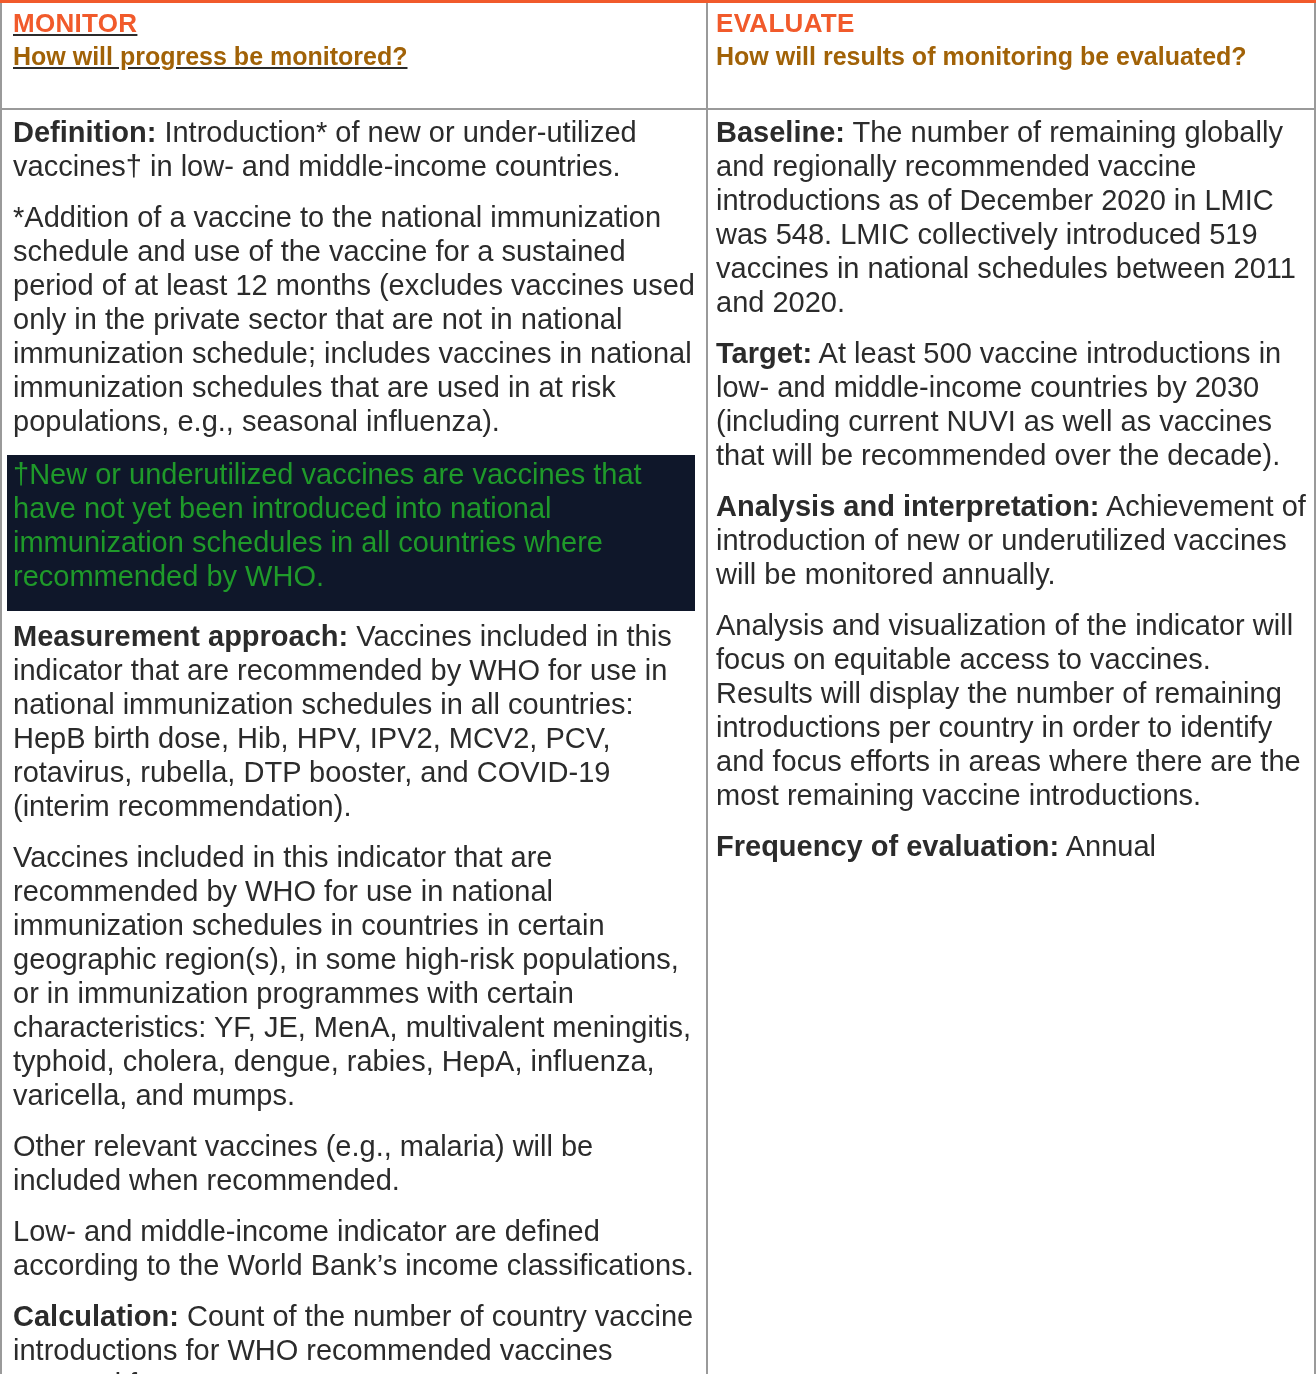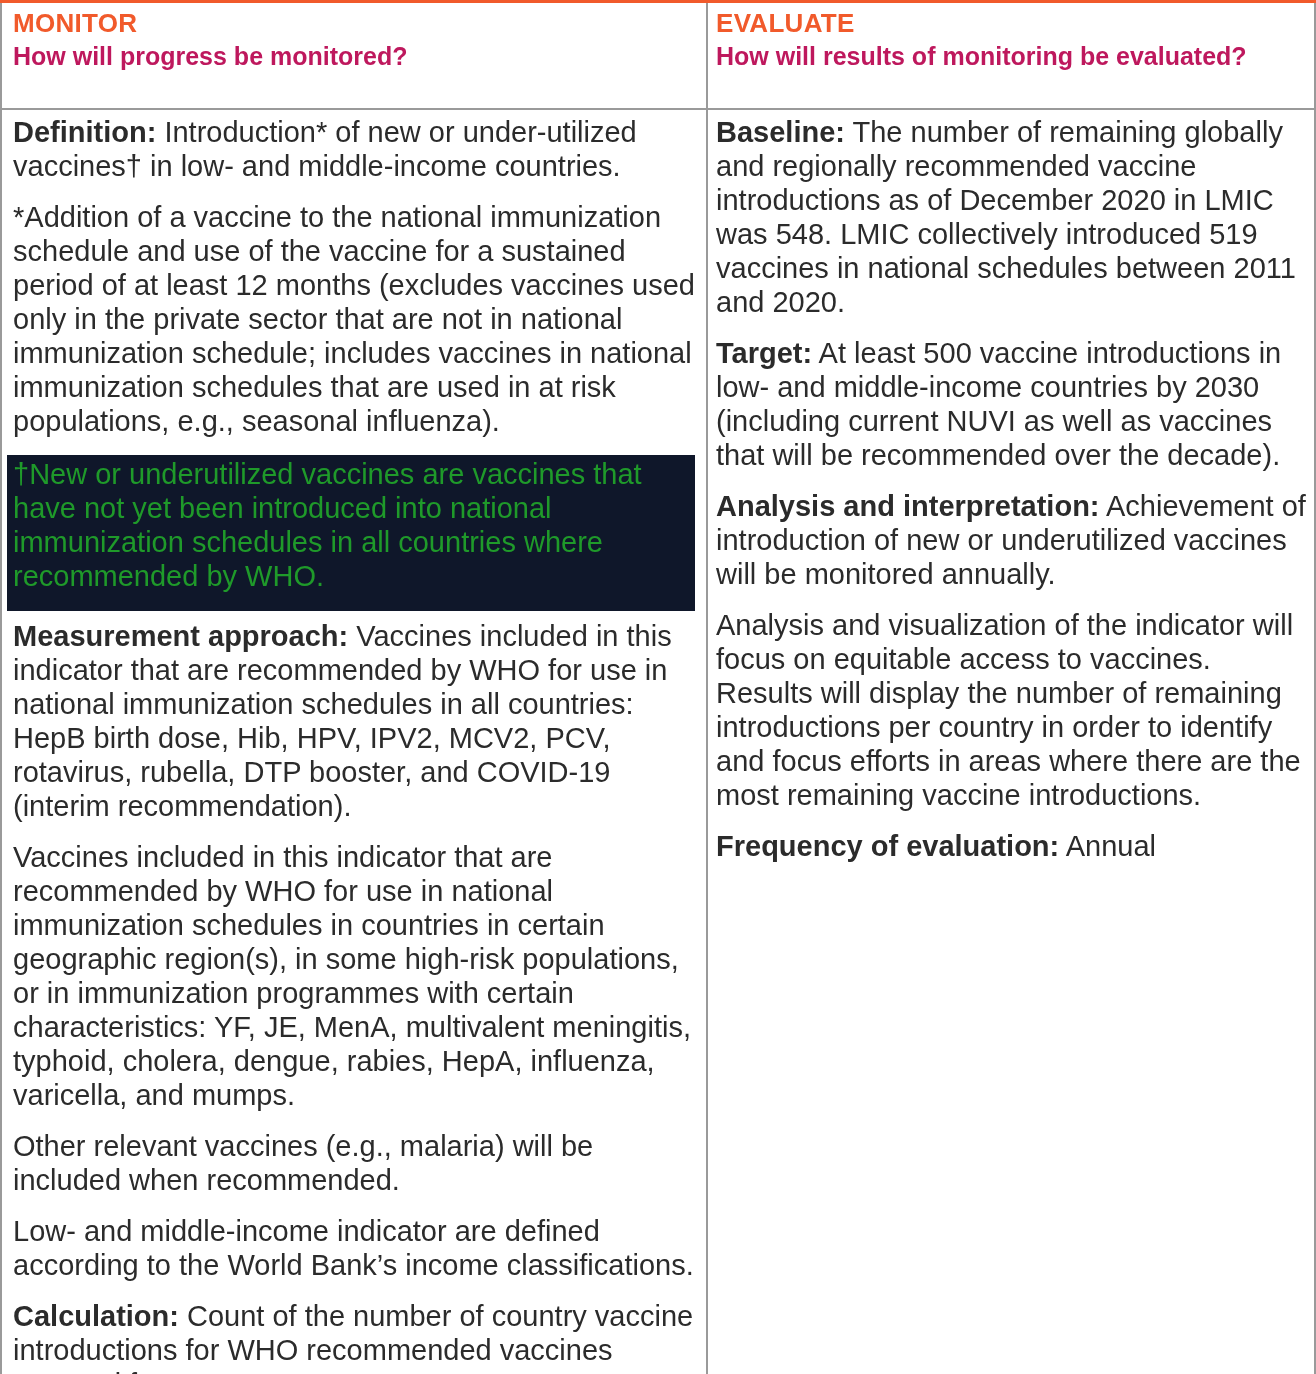--- a/index.html
+++ b/index.html
@@ -4,24 +4,24 @@
 <style>
   html, body { margin: 0; padding: 0; background: #ffffff; }
   body { width: 1316px; height: 1374px; overflow: hidden; position: relative;
          font-family: "Liberation Sans", sans-serif; color: #2b2b2b; }
   .topbar { position: absolute; left: 0; top: 0; width: 1316px; height: 3px; background: #f15a2b; }
   .table { position: absolute; left: 0; top: 3px; width: 1316px; height: 1371px;
            border-left: 2px solid #9a9a9a; border-right: 2px solid #9a9a9a; box-sizing: border-box; }
   .col-divider { position: absolute; left: 704px; top: 0; width: 2px; height: 1371px; background: #9a9a9a; }
   .head-divider { position: absolute; left: 0; top: 105px; width: 1316px; height: 2px; background: #9a9a9a; }
   .head-cell { position: absolute; top: 4px; }
-  .head-cell.left { left: 11px; }
+  .head-cell.left { left: 11px; text-decoration: underline; }
   .head-cell.right { left: 714px; }
   .kicker { color: #f15a2b; font-weight: bold; font-size: 26px; line-height: 32px; letter-spacing: 0.3px; }
-  .question { font-weight: bold; font-size: 25px; line-height: 34px; color: #be185d; }
+  .question { font-weight: bold; font-size: 25px; line-height: 34px; color: #a16207; }
   .col { position: absolute; top: 112px; font-size: 29px; line-height: 34px; color: #2b2b2b; }
   .col.left { left: 11px; width: 686px; }
   .col.right { left: 714px; width: 596px; }
   .para { margin: 0 0 17px 0; }
   .para b { font-weight: bold; }
   .highlight { background: #0f172a; color: #1f9a2a; margin-left: -6px; padding: 2px 6px 18px 6px; width: 676px;
                margin-bottom: 0; }
   .meas { margin-top: 8px; }
 </style>
 </head>

